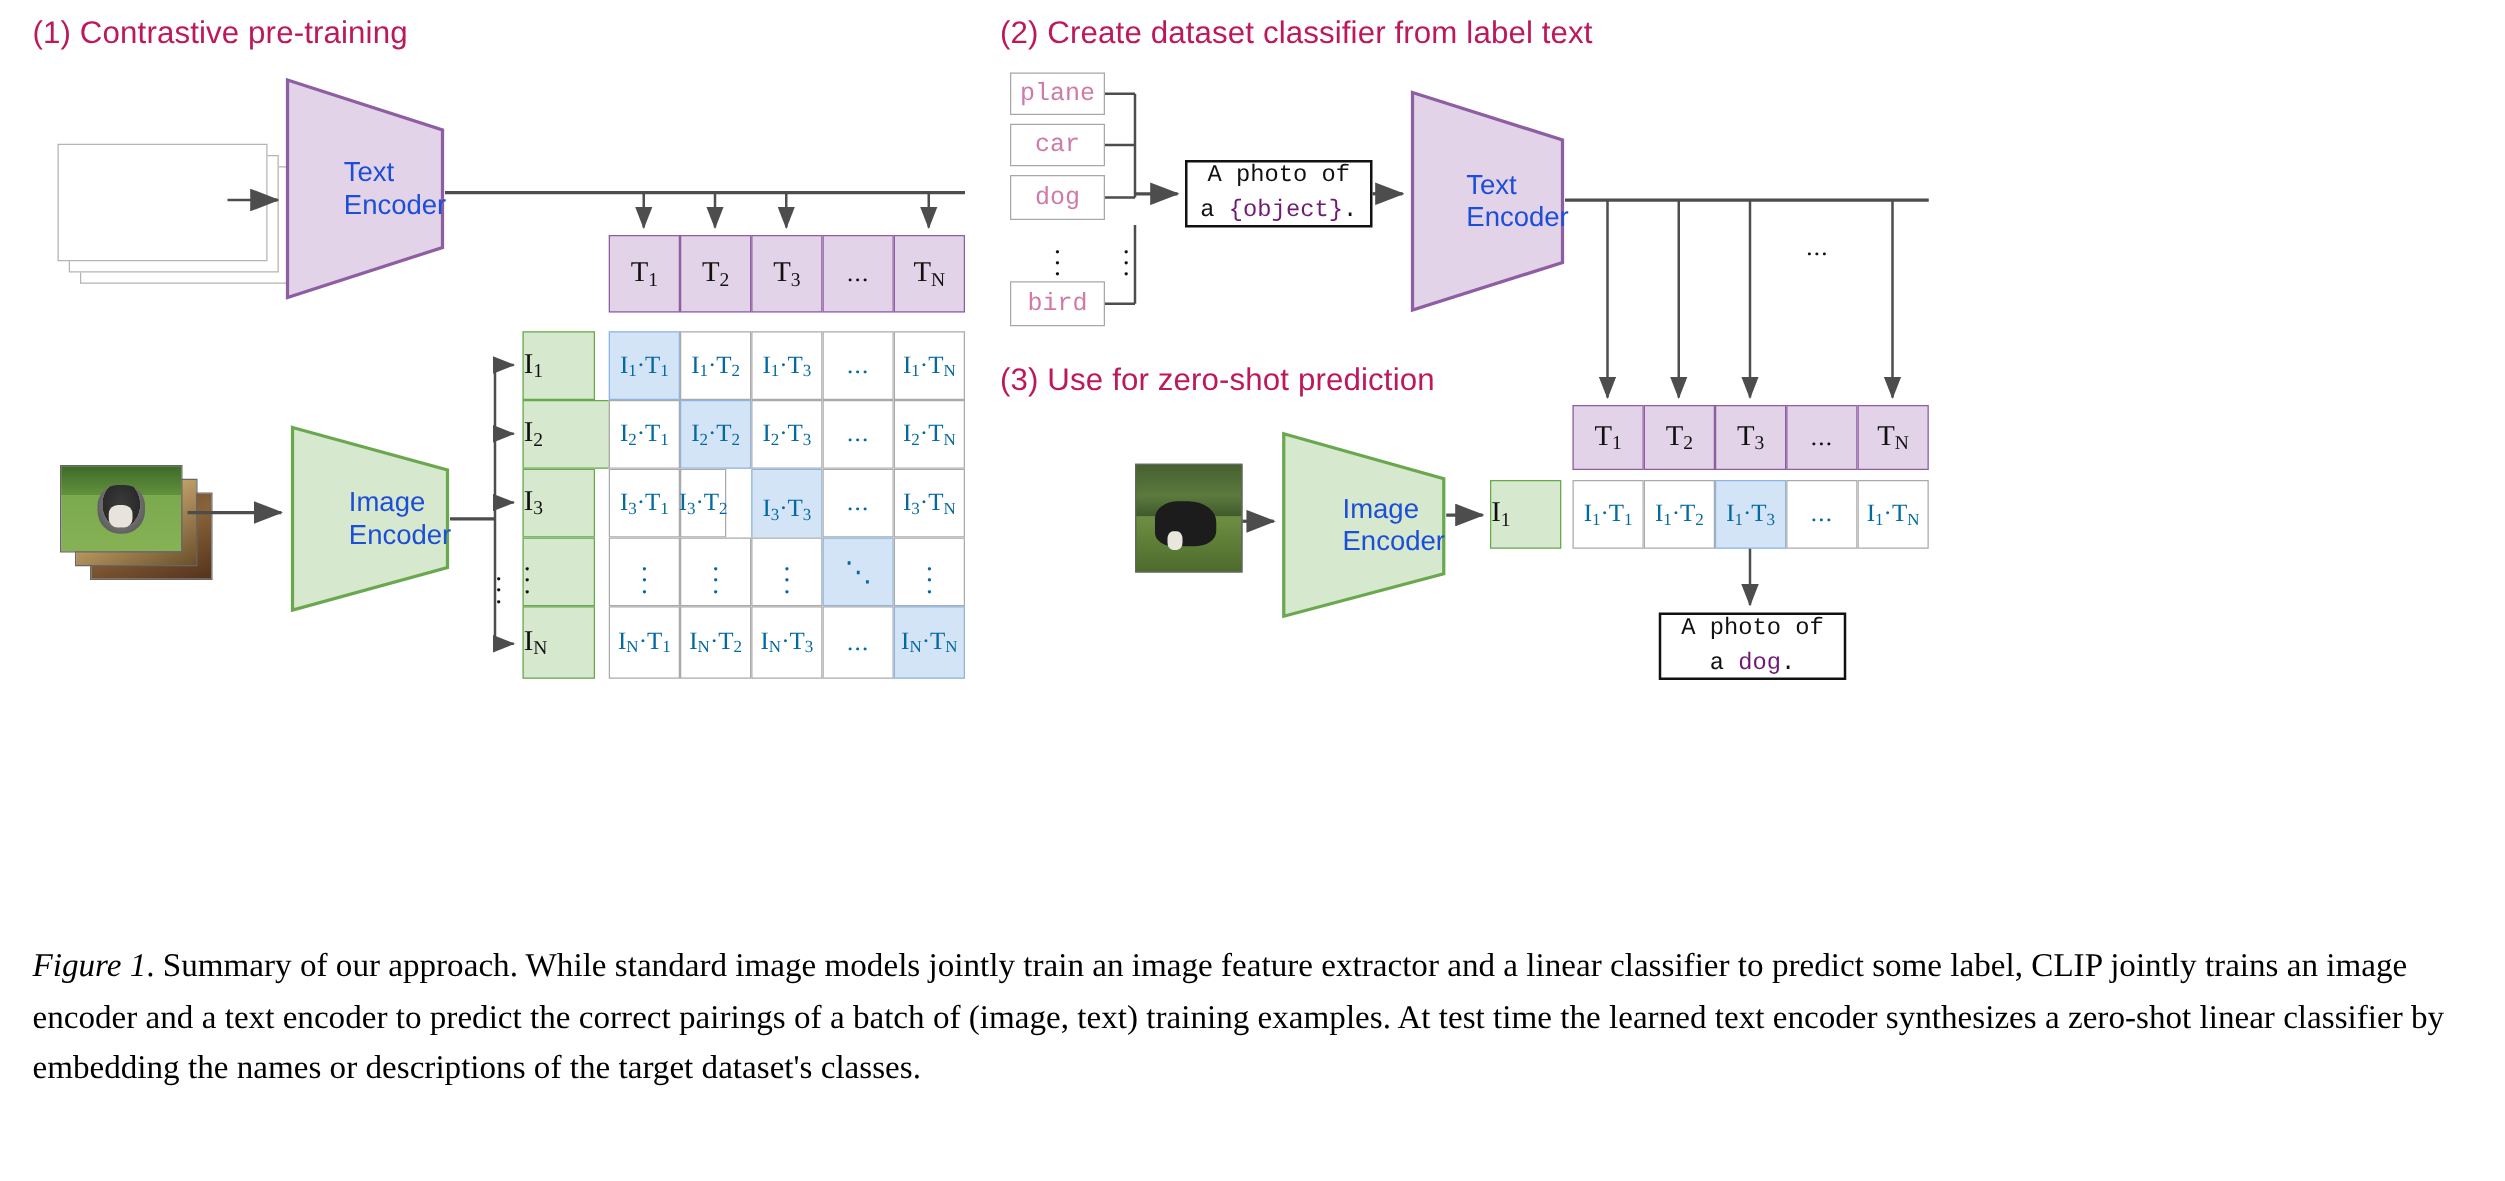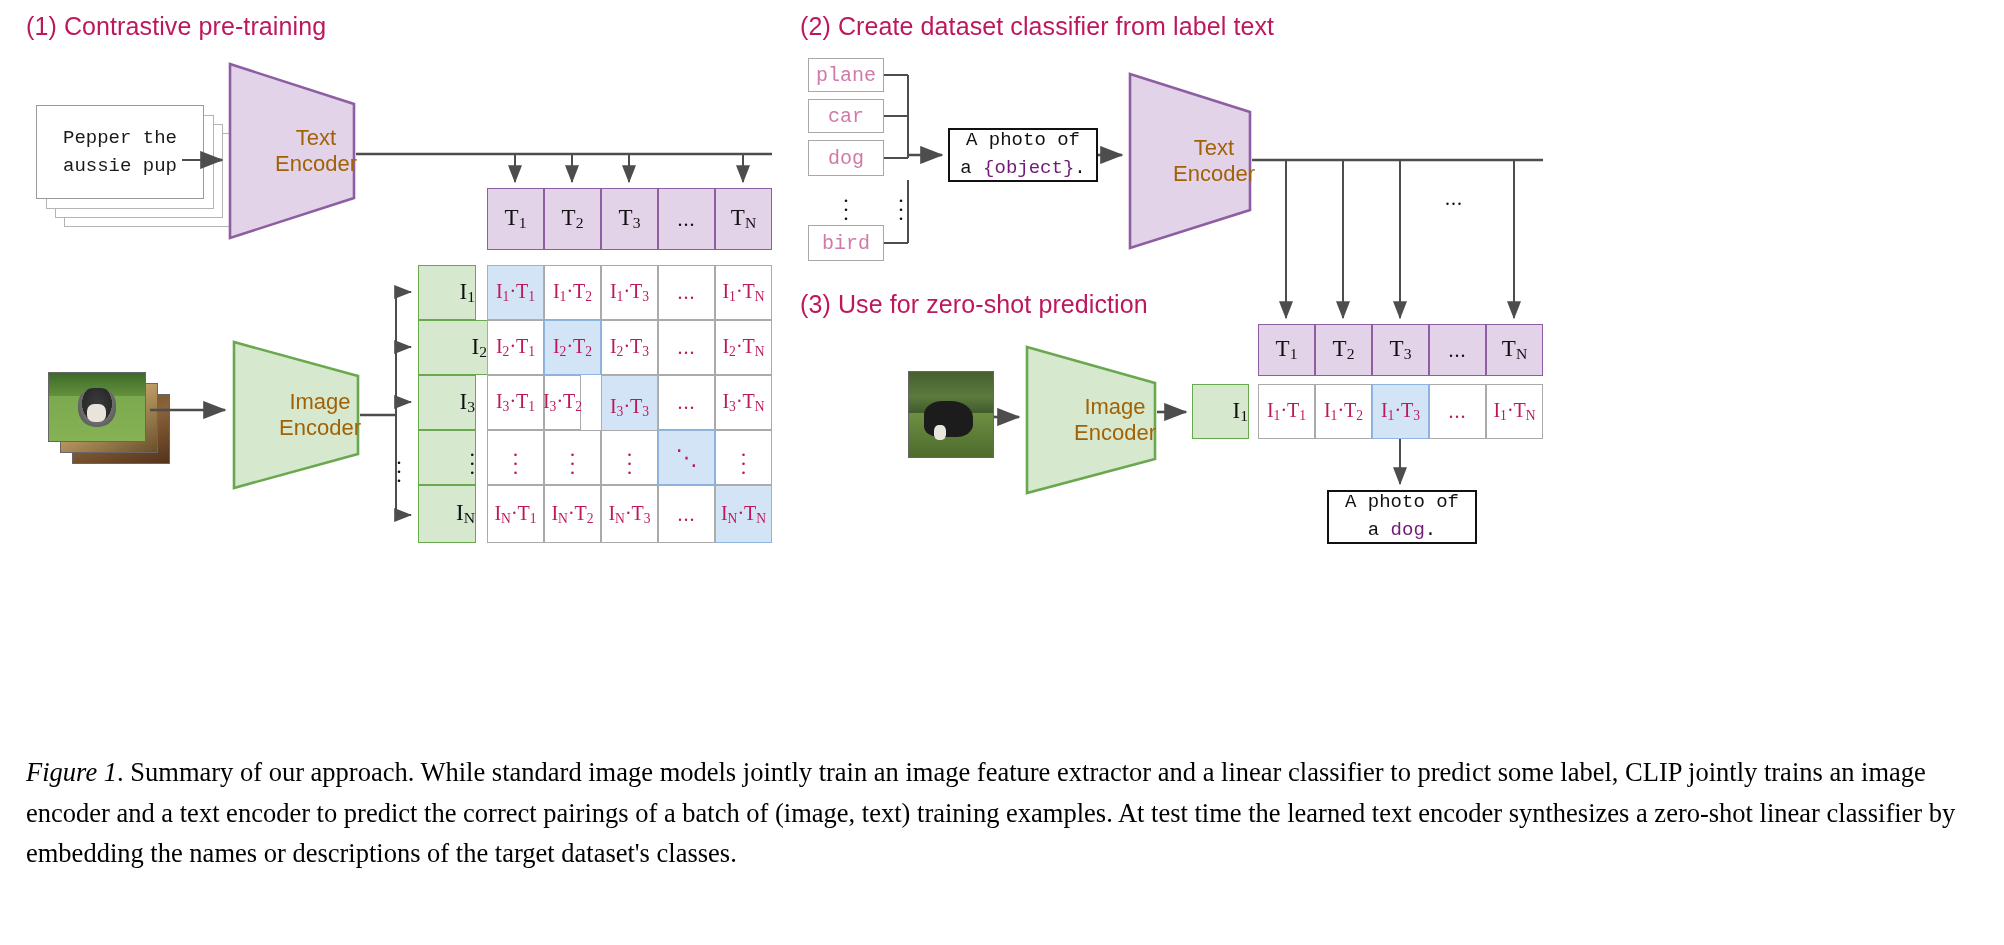--- a/index.html
+++ b/index.html
@@ -56,25 +56,25 @@
   
   .encoder {
     position: absolute;
     display: flex;
     align-items: center;
     justify-content: center;
   }
   .encoder .enc-label {
     position: relative;
     z-index: 3;
-    text-align: center;
+    text-align: left;
     font-size: 22px;
     line-height: 1.2;
     font-family: "Liberation Sans", sans-serif;
-    color: #a16207;
+    color: #1d4ed8;
     white-space: pre-line;
     margin-left: 48px;
   }
   .enc-shape { position: absolute; inset: 0; z-index: 1; }
 
   
   .tbox {
     position: absolute;
     background: #e3d3e8;
     border: 1.6px solid #8e5ea2;
@@ -86,36 +86,36 @@
     font-size: 23px;
     color: #111;
   }
   .ibox {
     position: absolute;
     background: #d6e8cd;
     border: 1.6px solid #6aa84f;
     box-sizing: border-box;
     display: flex;
     align-items: center;
-    justify-content: flex-end;
+    justify-content: flex-start;
     font-family: "Liberation Serif", serif;
     font-size: 23px;
     color: #111;
   }
   .cell {
     position: absolute;
     background: #ffffff;
     border: 1.3px solid #aaaaaa;
     box-sizing: border-box;
     display: flex;
     align-items: center;
     justify-content: center;
     font-family: "Liberation Serif", serif;
     font-size: 20px;
-    color: #be185d;
+    color: #0369a1;
     white-space: nowrap;
   }
   .cell.hi {
     background: #d4e4f7;
     border-color: #8fb4dd;
   }
   sub { font-size: 0.68em; vertical-align: -0.22em; }
 
   .dots-h {
     font-family: "Liberation Serif", serif;
@@ -194,24 +194,20 @@
 </style>
 </head>
 <body>
 
 <div class="sec-title abs" style="left:26px; top:12px;">(1) Contrastive pre-training</div>
 
 <div class="card-stack" style="left:36px; top:105px; width:200px; height:145px;">
   <div class="card-shadow" style="left:28px; top:28px; width:168px; height:94px;"></div>
   <div class="card-shadow" style="left:19px; top:19px; width:168px; height:94px;"></div>
   <div class="card-shadow" style="left:10px; top:10px; width:168px; height:94px;"></div>
-  <div class="card-front" style="left:0px; top:0px; width:168px; height:94px;">
-    <div class="mono-caption">Pepper the
-aussie pup</div>
-  </div>
 </div>
 
 <div class="encoder" style="left:228px; top:62px; width:128px; height:178px;">
   <svg class="enc-shape" viewBox="0 0 128 178" preserveAspectRatio="none">
     <polygon points="2,2 126,42 126,136 2,176" fill="#e3d3e8" stroke="#8e5ea2" stroke-width="2.6"></polygon>
   </svg>
   <div class="enc-label">Text
 Encoder</div>
 </div>
 

